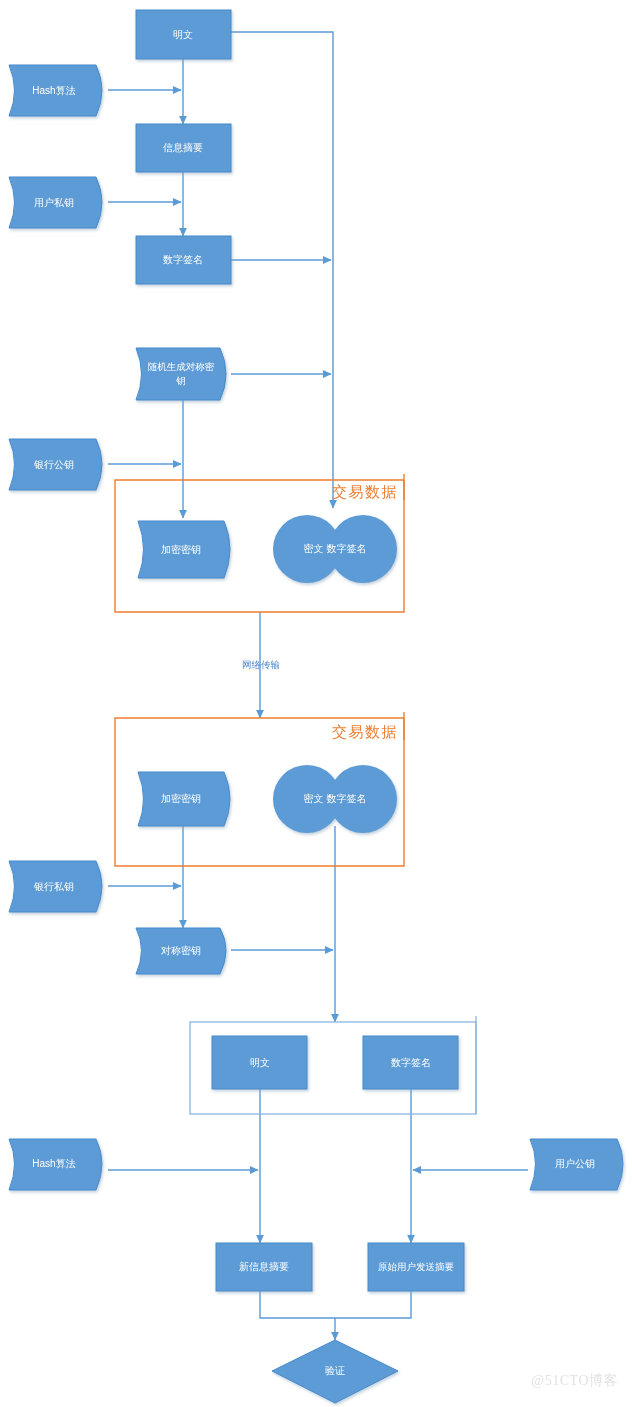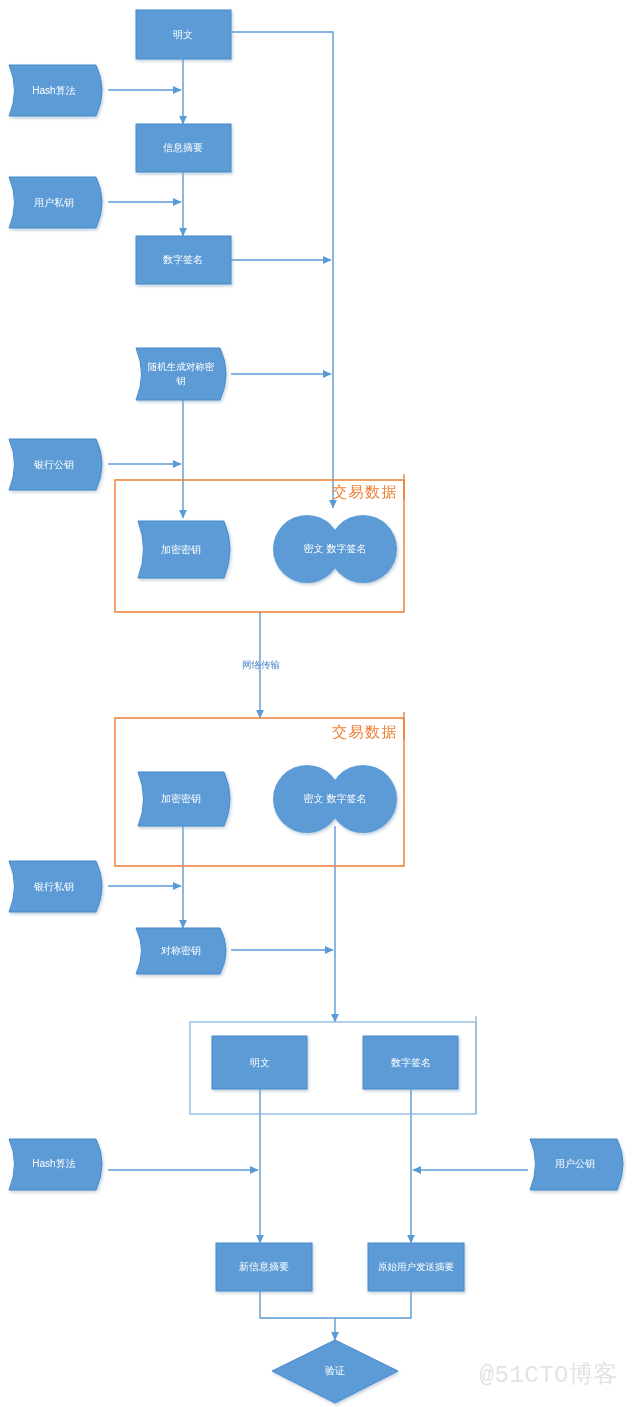--- a/index.html
+++ b/index.html
@@ -60,22 +60,22 @@
   .plain-box {
     fill: none;
     stroke: #8AB6E0;
     stroke-width: 1.3;
   }
   .watermark {
     position: absolute;
     right: 14px;
     bottom: 17px;
     color: #E2E2E2;
-    font-size: 24px;
-    font-family: Liberation Mono, monospace;
+    font-size: 14px;
+    font-family: Liberation Serif, serif;
     letter-spacing: 0.5px;
     user-select: none;
   }
 </style>
 </head>
 <body>
 
 <div id="stage">
   <svg width="632" height="1407" viewBox="0 0 632 1407" xmlns="http://www.w3.org/2000/svg">
     <defs>

